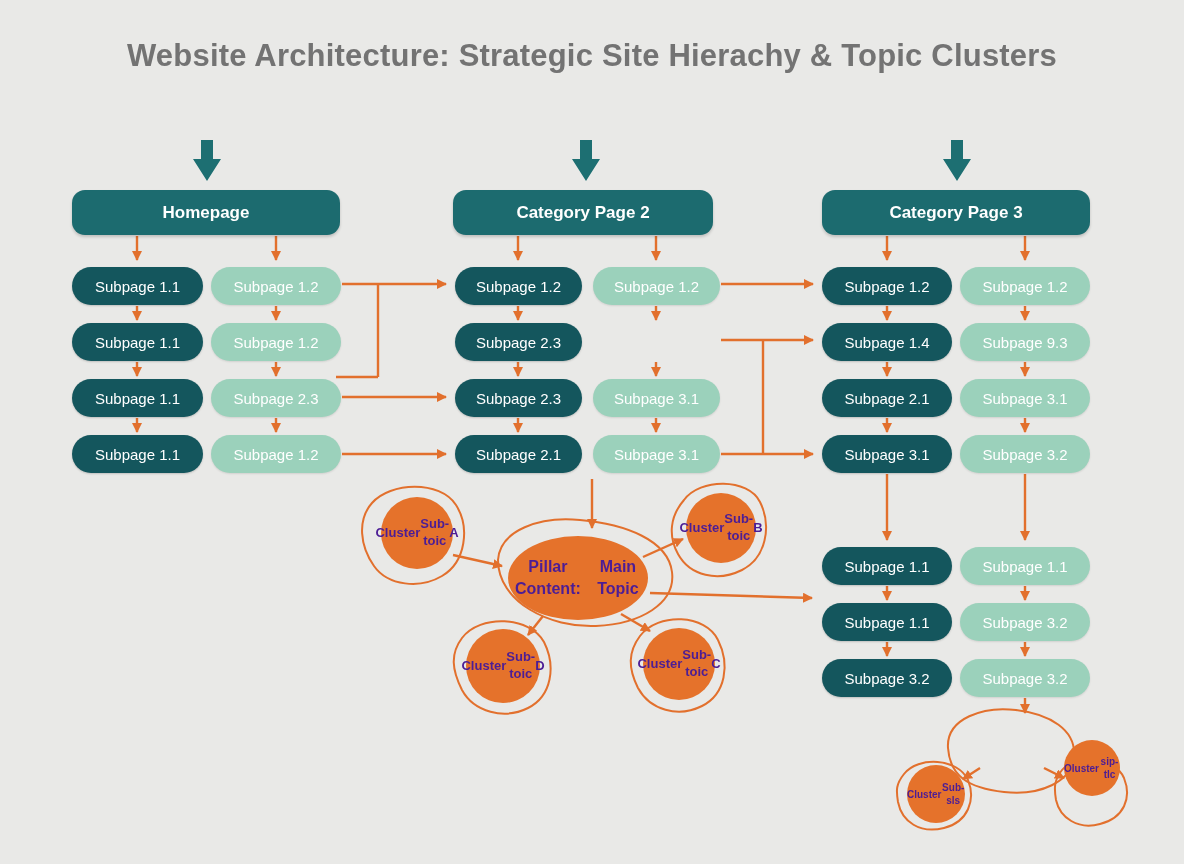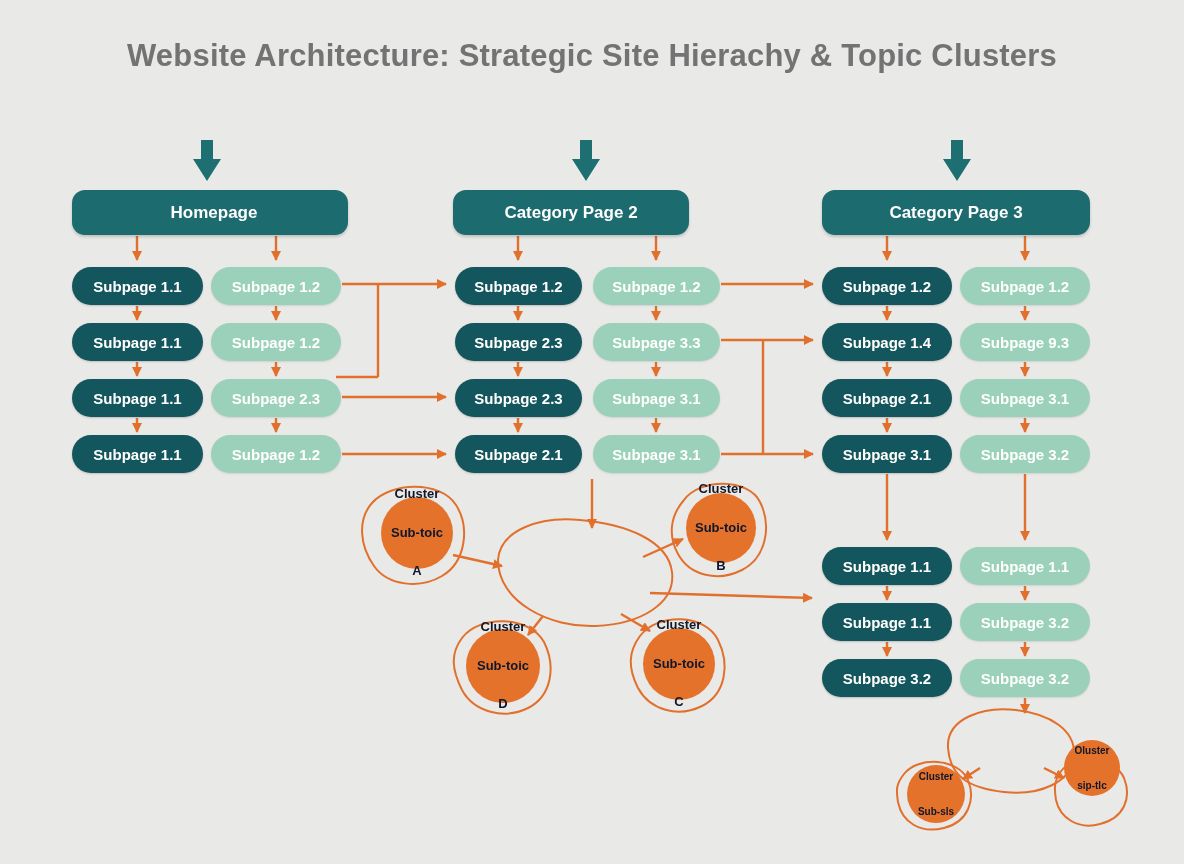--- a/index.html
+++ b/index.html
@@ -16,28 +16,28 @@
   svg.connectors { position:absolute; left:0; top:0; }
   .hdr {
     position:absolute; height:45px; border-radius:13px;
     background:#1c6b6f; color:#ffffff; font-weight:bold; font-size:17px;
     display:flex; align-items:center; justify-content:center;
     box-shadow:0 2px 3px rgba(0,0,0,0.18);
   }
   .pill {
     position:absolute; height:38px; border-radius:19px;
     display:flex; align-items:center; justify-content:center;
-    color:#ffffff; font-weight:bold; font-size:15px; white-space:nowrap;
+    color:#ffffff; font-weight:normal; font-size:15px; white-space:nowrap;
   }
   .pill.dark { background:#14565d; box-shadow:0 1px 2px rgba(0,0,0,0.18); }
   .pill.light { background:#9bd1bb; box-shadow:0 1px 2px rgba(0,0,0,0.10); }
   .node {
     position:absolute; background:#e5722b; border-radius:50%;
-    display:flex; flex-direction:column; align-items:center; justify-content:center;
-    color:#0f172a; font-weight:bold; text-align:center;gap:22px;
+    display:flex; flex-direction:row; align-items:center; justify-content:center;
+    color:#4c1d95; font-weight:bold; text-align:center;
   }
   .node .l { line-height:1.28; }
   .node.small13 .l { font-size:13px; }
   .node.small10 .l { font-size:10px; line-height:1.3; }
   .node.pillar .l { font-size:16px; line-height:1.35; }
   .node.niche .l { font-size:15px; line-height:1.35; }
 </style>
 </head>
 <body>
 
@@ -123,39 +123,38 @@
       <path d="M 640 636 C 658 612 706 614 718 640 C 730 664 726 694 702 706 C 678 718 650 710 638 688 C 628 668 628 652 640 636 Z"></path>
       <path d="M 498 560 C 500 530 540 516 580 520 C 625 524 668 540 672 572 C 676 604 640 624 596 626 C 550 628 498 602 498 560 Z"></path>
       <path d="M 948 748 C 946 718 984 706 1016 710 C 1050 714 1076 730 1074 756 C 1072 782 1040 796 1004 792 C 968 788 950 776 948 748 Z"></path>
       <path d="M 904 774 C 918 756 958 758 968 780 C 976 800 968 822 944 828 C 920 834 902 822 898 802 C 896 790 896 784 904 774 Z"></path>
       <path d="M 1062 770 C 1076 752 1114 756 1124 778 C 1132 798 1124 818 1100 824 C 1078 830 1060 818 1056 800 C 1054 788 1054 780 1062 770 Z"></path>
     </g>
   </svg>
 
   <div class="title">Website Architecture: Strategic Site Hierachy &amp; Topic Clusters</div>
 
-  <div class="hdr" style="left:72px;  top:190px; width:268px;padding-left:8px;">Homepage</div>
-  <div class="hdr" style="left:453px; top:190px; width:236px;">Category Page 2</div>
+  <div class="hdr" style="left:72px;  top:190px; width:268px;">Homepage</div>
+  <div class="hdr" style="left:453px; top:190px; width:260px;">Category Page 2</div>
   <div class="hdr" style="left:822px; top:190px; width:268px;">Category Page 3</div>
 
   <div class="pill dark" style="left:72px;  top:267px; width:131px;">Subpage 1.1</div>
   <div class="pill dark" style="left:72px;  top:323px; width:131px;">Subpage 1.1</div>
   <div class="pill dark" style="left:72px;  top:379px; width:131px;">Subpage 1.1</div>
   <div class="pill dark" style="left:72px;  top:435px; width:131px;">Subpage 1.1</div>
   <div class="pill light" style="left:211px; top:267px; width:130px;">Subpage 1.2</div>
   <div class="pill light" style="left:211px; top:323px; width:130px;">Subpage 1.2</div>
   <div class="pill light" style="left:211px; top:379px; width:130px;">Subpage 2.3</div>
   <div class="pill light" style="left:211px; top:435px; width:130px;">Subpage 1.2</div>
 
   <div class="pill dark" style="left:455px; top:267px; width:127px;">Subpage 1.2</div>
   <div class="pill dark" style="left:455px; top:323px; width:127px;">Subpage 2.3</div>
   <div class="pill dark" style="left:455px; top:379px; width:127px;">Subpage 2.3</div>
   <div class="pill dark" style="left:455px; top:435px; width:127px;">Subpage 2.1</div>
   <div class="pill light" style="left:593px; top:267px; width:127px;">Subpage 1.2</div>
-  <div class="pill light" style="left:593px; top:323px; width:127px;">Subpage 3.3</div>
   <div class="pill light" style="left:593px; top:379px; width:127px;">Subpage 3.1</div>
   <div class="pill light" style="left:593px; top:435px; width:127px;">Subpage 3.1</div>
 
   <div class="pill dark" style="left:822px; top:267px; width:130px;">Subpage 1.2</div>
   <div class="pill dark" style="left:822px; top:323px; width:130px;">Subpage 1.4</div>
   <div class="pill dark" style="left:822px; top:379px; width:130px;">Subpage 2.1</div>
   <div class="pill dark" style="left:822px; top:435px; width:130px;">Subpage 3.1</div>
   <div class="pill light" style="left:960px; top:267px; width:130px;">Subpage 1.2</div>
   <div class="pill light" style="left:960px; top:323px; width:130px;">Subpage 9.3</div>
   <div class="pill light" style="left:960px; top:379px; width:130px;">Subpage 3.1</div>
@@ -181,20 +180,24 @@
   <div class="node small13" style="left:466px; top:629px; width:74px; height:74px;">
     <span class="l">Cluster</span>
     <span class="l">Sub-toic</span>
     <span class="l">D</span>
   </div>
   <div class="node small13" style="left:643px; top:628px; width:72px; height:72px;">
     <span class="l">Cluster</span>
     <span class="l">Sub-toic</span>
     <span class="l">C</span>
   </div>
+  <div class="node pillar" style="left:508px; top:536px; width:140px; height:84px;">
+    <span class="l">Pillar Content:</span>
+    <span class="l">Main Topic</span>
+  </div>
 
   <div class="node small10" style="left:907px; top:765px; width:58px; height:58px;">
     <span class="l">Cluster</span>
     <span class="l">Sub-sls</span>
   </div>
   <div class="node small10" style="left:1064px; top:740px; width:56px; height:56px;">
     <span class="l">Oluster</span>
     <span class="l">sip-tlc</span>
   </div>
 

